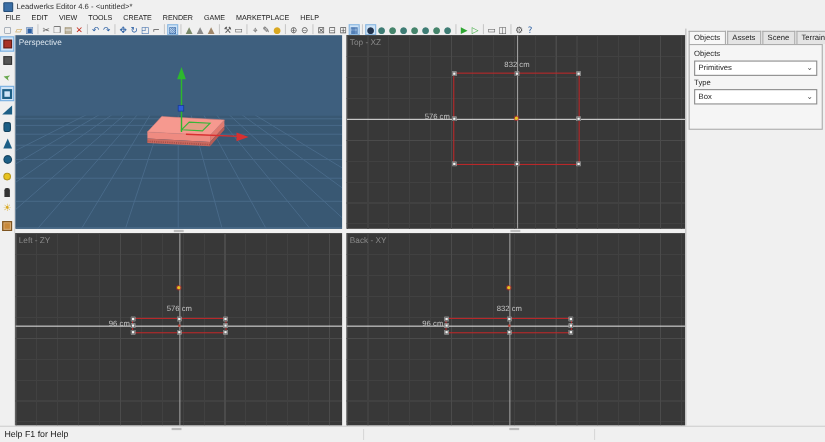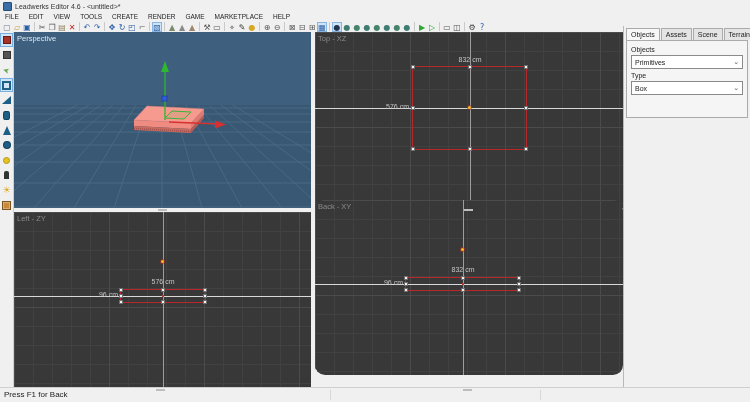--- a/index.html
+++ b/index.html
@@ -34,21 +34,21 @@
   .shape-figure{width:5px;height:8px;border-radius:2px 2px 0 0;}
   .shape-sun{font-size:9px;line-height:9px;}
   .shape-arrow{font-size:8px;line-height:8px;transform:rotate(195deg);}
   .shape-crate{width:9px;height:9px;border:1px solid #7d5420;box-shadow:inset 0 0 0 1px rgba(255,255,255,.3);}
   
   #viewgrid{position:absolute;left:14px;top:32px;width:609px;height:355px;background:#f0f0f0;}
   .vp{position:absolute;background:#383838;overflow:hidden;}
   #vp-persp{left:0;top:0;width:297px;height:176px;background:#3e5f7e;}
   #vp-top{left:301px;top:0;width:308px;height:176px;}
   #vp-left{left:0;top:180px;width:297px;height:175px;}
-  #vp-back{left:301px;top:168px;width:308px;height:175px;border-radius:10px;}
+  #vp-back{left:301px;top:180px;width:308px;height:175px;}
   .orthogrid{position:absolute;left:0;top:0;right:0;bottom:0;
     background-image:
       repeating-linear-gradient(to right,#4b4b4b 0 1px,transparent 1px 95px),
       repeating-linear-gradient(to bottom,#4b4b4b 0 1px,transparent 1px 95px),
       repeating-linear-gradient(to right,#414141 0 1px,transparent 1px 19px),
       repeating-linear-gradient(to bottom,#414141 0 1px,transparent 1px 19px);}
   .axis-h{position:absolute;left:0;right:0;height:1px;background:#d8d8d8;}
   .axis-v{position:absolute;top:0;bottom:0;width:1px;background:#9d9d9d;}
   .vplabel{position:absolute;left:3px;top:2px;font-size:7.5px;color:#8a8a8a;z-index:5;}
   #vp-persp .vplabel{color:#dde6ee;}
@@ -334,20 +334,20 @@
       </div>
       <div class="panel-label">Type</div>
       <div class="combo">
         <span>Box</span>
         <span class="combo-arrow">⌄</span>
       </div>
     </div>
   </div>
 
   <div id="statusbar">
-    <span>Press F1 for Back</span>
+    <span>Help F1 for Help</span>
     <div class="status-sep" style="left:330px"></div>
     <div class="status-sep" style="left:540px"></div>
     <div class="dash" style="left:156px;top:1px"></div>
     <div class="dash" style="left:463px;top:1px"></div>
   </div>
 
 </div>
 
 </body></html>

